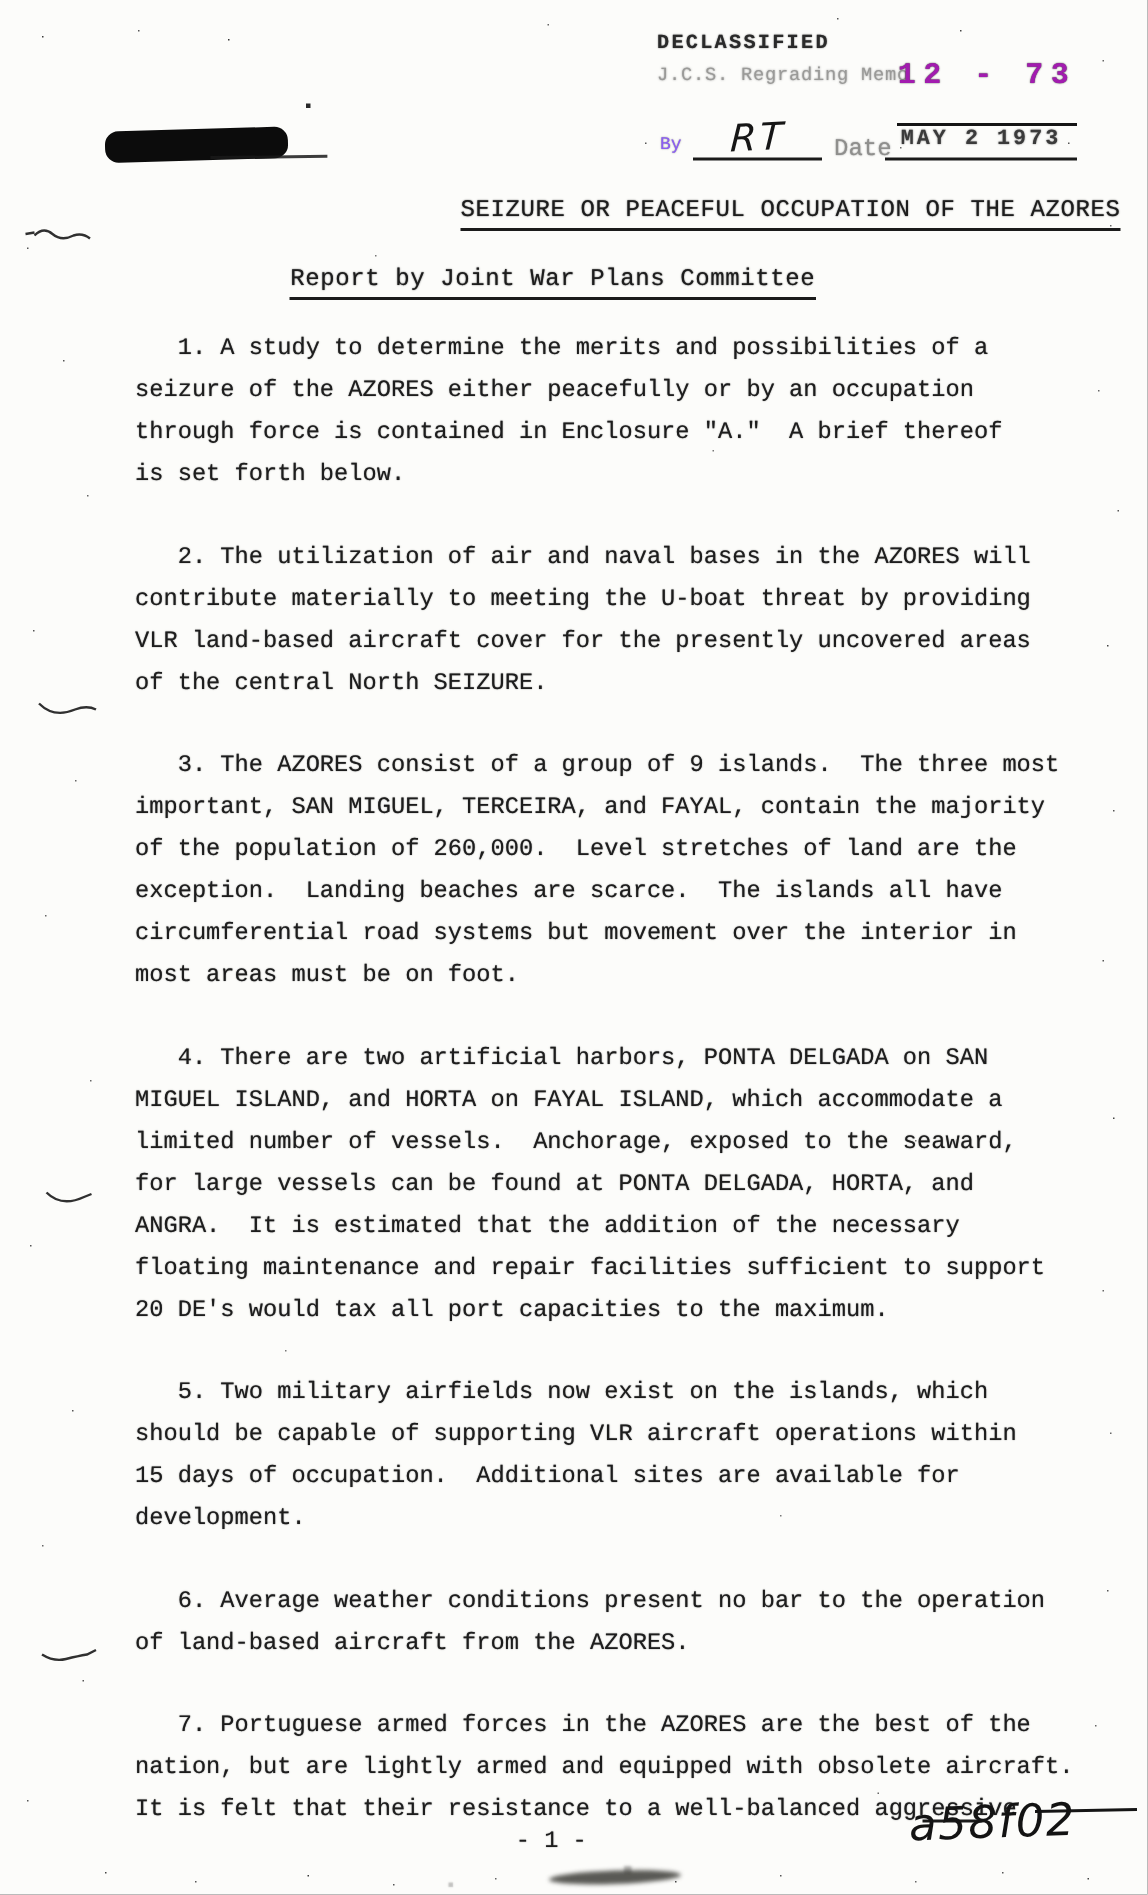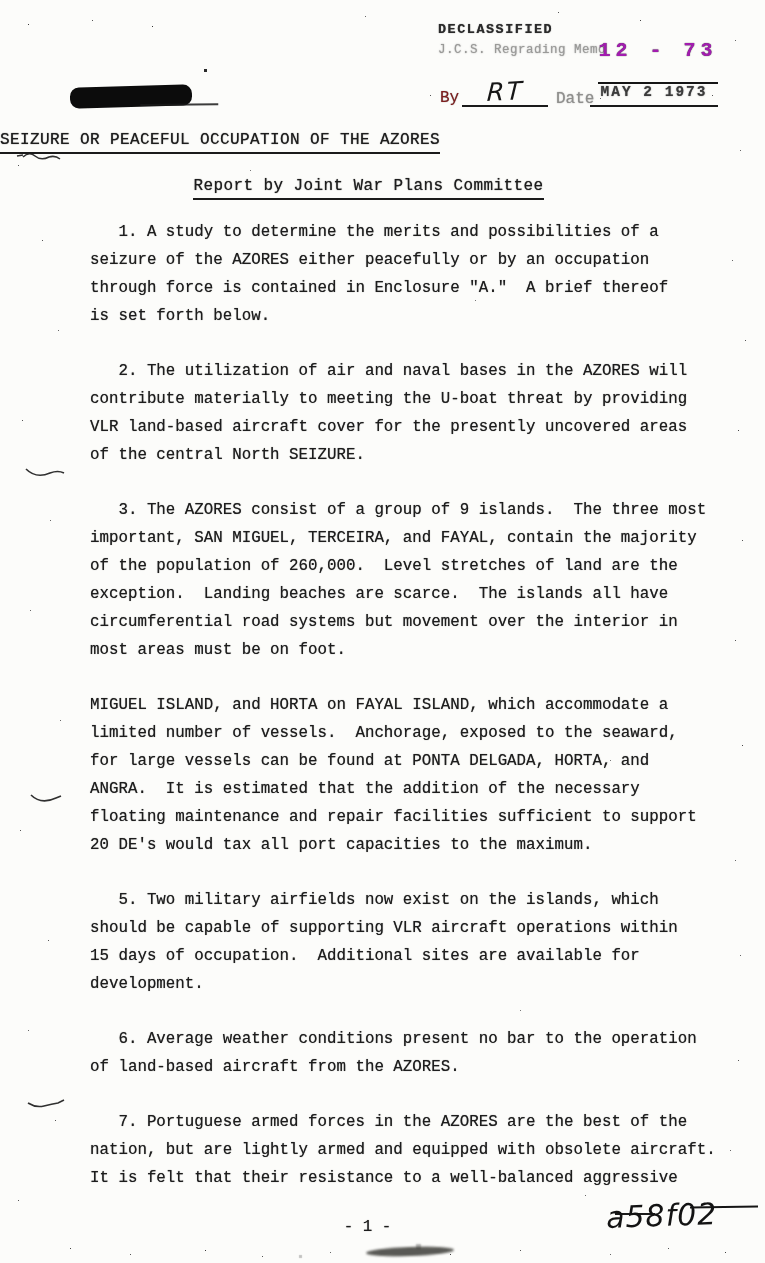--- a/index.html
+++ b/index.html
@@ -58,21 +58,21 @@
   }
   .memo-number {
     position: absolute; left: 160px; top: 2px; width: 120px;
     font-size: 20px; font-weight: bold; letter-spacing: 5px; text-align: center;
     color: #a21caf; text-shadow: 0 0 1px #222;
     border-bottom: 2.5px solid #151515; padding-bottom: 20px;
   }
   .by-row { position: relative; height: 34px; margin-top: 8px; }
   .by-label {
     position: absolute; left: 2px; top: 12px;
-    font-size: 16px; color: #7f1d1d; text-shadow: 0 0 1px rgba(60,60,60,.7); text-align: right;
+    font-size: 12px; color: #8b5cf6; text-shadow: 0 0 1px rgba(60,60,60,.7); text-align: right;
   }
   .by-line {
     position: absolute; left: 24px; top: 0; width: 86px; height: 28px;
     border-bottom: 2px solid #1a1a1a; text-align: center;
   }
   .signature {
     font-family: "DejaVu Sans", sans-serif; font-style: italic;
     font-size: 25px; color: #161616; letter-spacing: 2px;
     display: inline-block; transform: rotate(-3deg) skewX(-6deg);
   }
@@ -95,21 +95,21 @@
     background: #0c0c0c; border-radius: 9px;
     transform: rotate(-1.6deg);
   }
   .redaction::after {
     content: ""; position: absolute; right: -26px; bottom: 0;
     width: 78px; height: 2px; background: #1a1a1a; opacity: .85;
     transform: rotate(1deg);
   }
 
   
-  .title-wrap { position: absolute; left: 0; right: 18px; top: 131px; text-align: left; }
+  .title-wrap { position: absolute; left: 0; right: 18px; top: 131px; text-align: right; }
   .subtitle-wrap { position: absolute; left: 0; right: 28px; top: 177px; text-align: center; }
   .doc-title, .doc-subtitle {
     display: inline-block; font-size: 16px; letter-spacing: .4px;
     text-shadow: 0 0 1px rgba(25,25,25,.85); white-space: pre;
     border-bottom: 2px solid #1b1b1b; padding-bottom: 3px;
   }
 
   
   .doc-body {
     position: absolute; left: 66px; top: 218px; width: 660px;
@@ -214,20 +214,21 @@
       </div>
       <div class="para">
         <div class="line first">3. The AZORES consist of a group of 9 islands.  The three most</div>
         <div class="line">important, SAN MIGUEL, TERCEIRA, and FAYAL, contain the majority</div>
         <div class="line">of the population of 260,000.  Level stretches of land are the</div>
         <div class="line">exception.  Landing beaches are scarce.  The islands all have</div>
         <div class="line">circumferential road systems but movement over the interior in</div>
         <div class="line">most areas must be on foot.</div>
       </div>
       <div class="para">
+        <div class="line first">4. There are two artificial harbors, PONTA DELGADA on SAN</div>
         <div class="line">MIGUEL ISLAND, and HORTA on FAYAL ISLAND, which accommodate a</div>
         <div class="line">limited number of vessels.  Anchorage, exposed to the seaward,</div>
         <div class="line">for large vessels can be found at PONTA DELGADA, HORTA, and</div>
         <div class="line">ANGRA.  It is estimated that the addition of the necessary</div>
         <div class="line">floating maintenance and repair facilities sufficient to support</div>
         <div class="line">20 DE's would tax all port capacities to the maximum.</div>
       </div>
       <div class="para">
         <div class="line first">5. Two military airfields now exist on the islands, which</div>
         <div class="line">should be capable of supporting VLR aircraft operations within</div>

